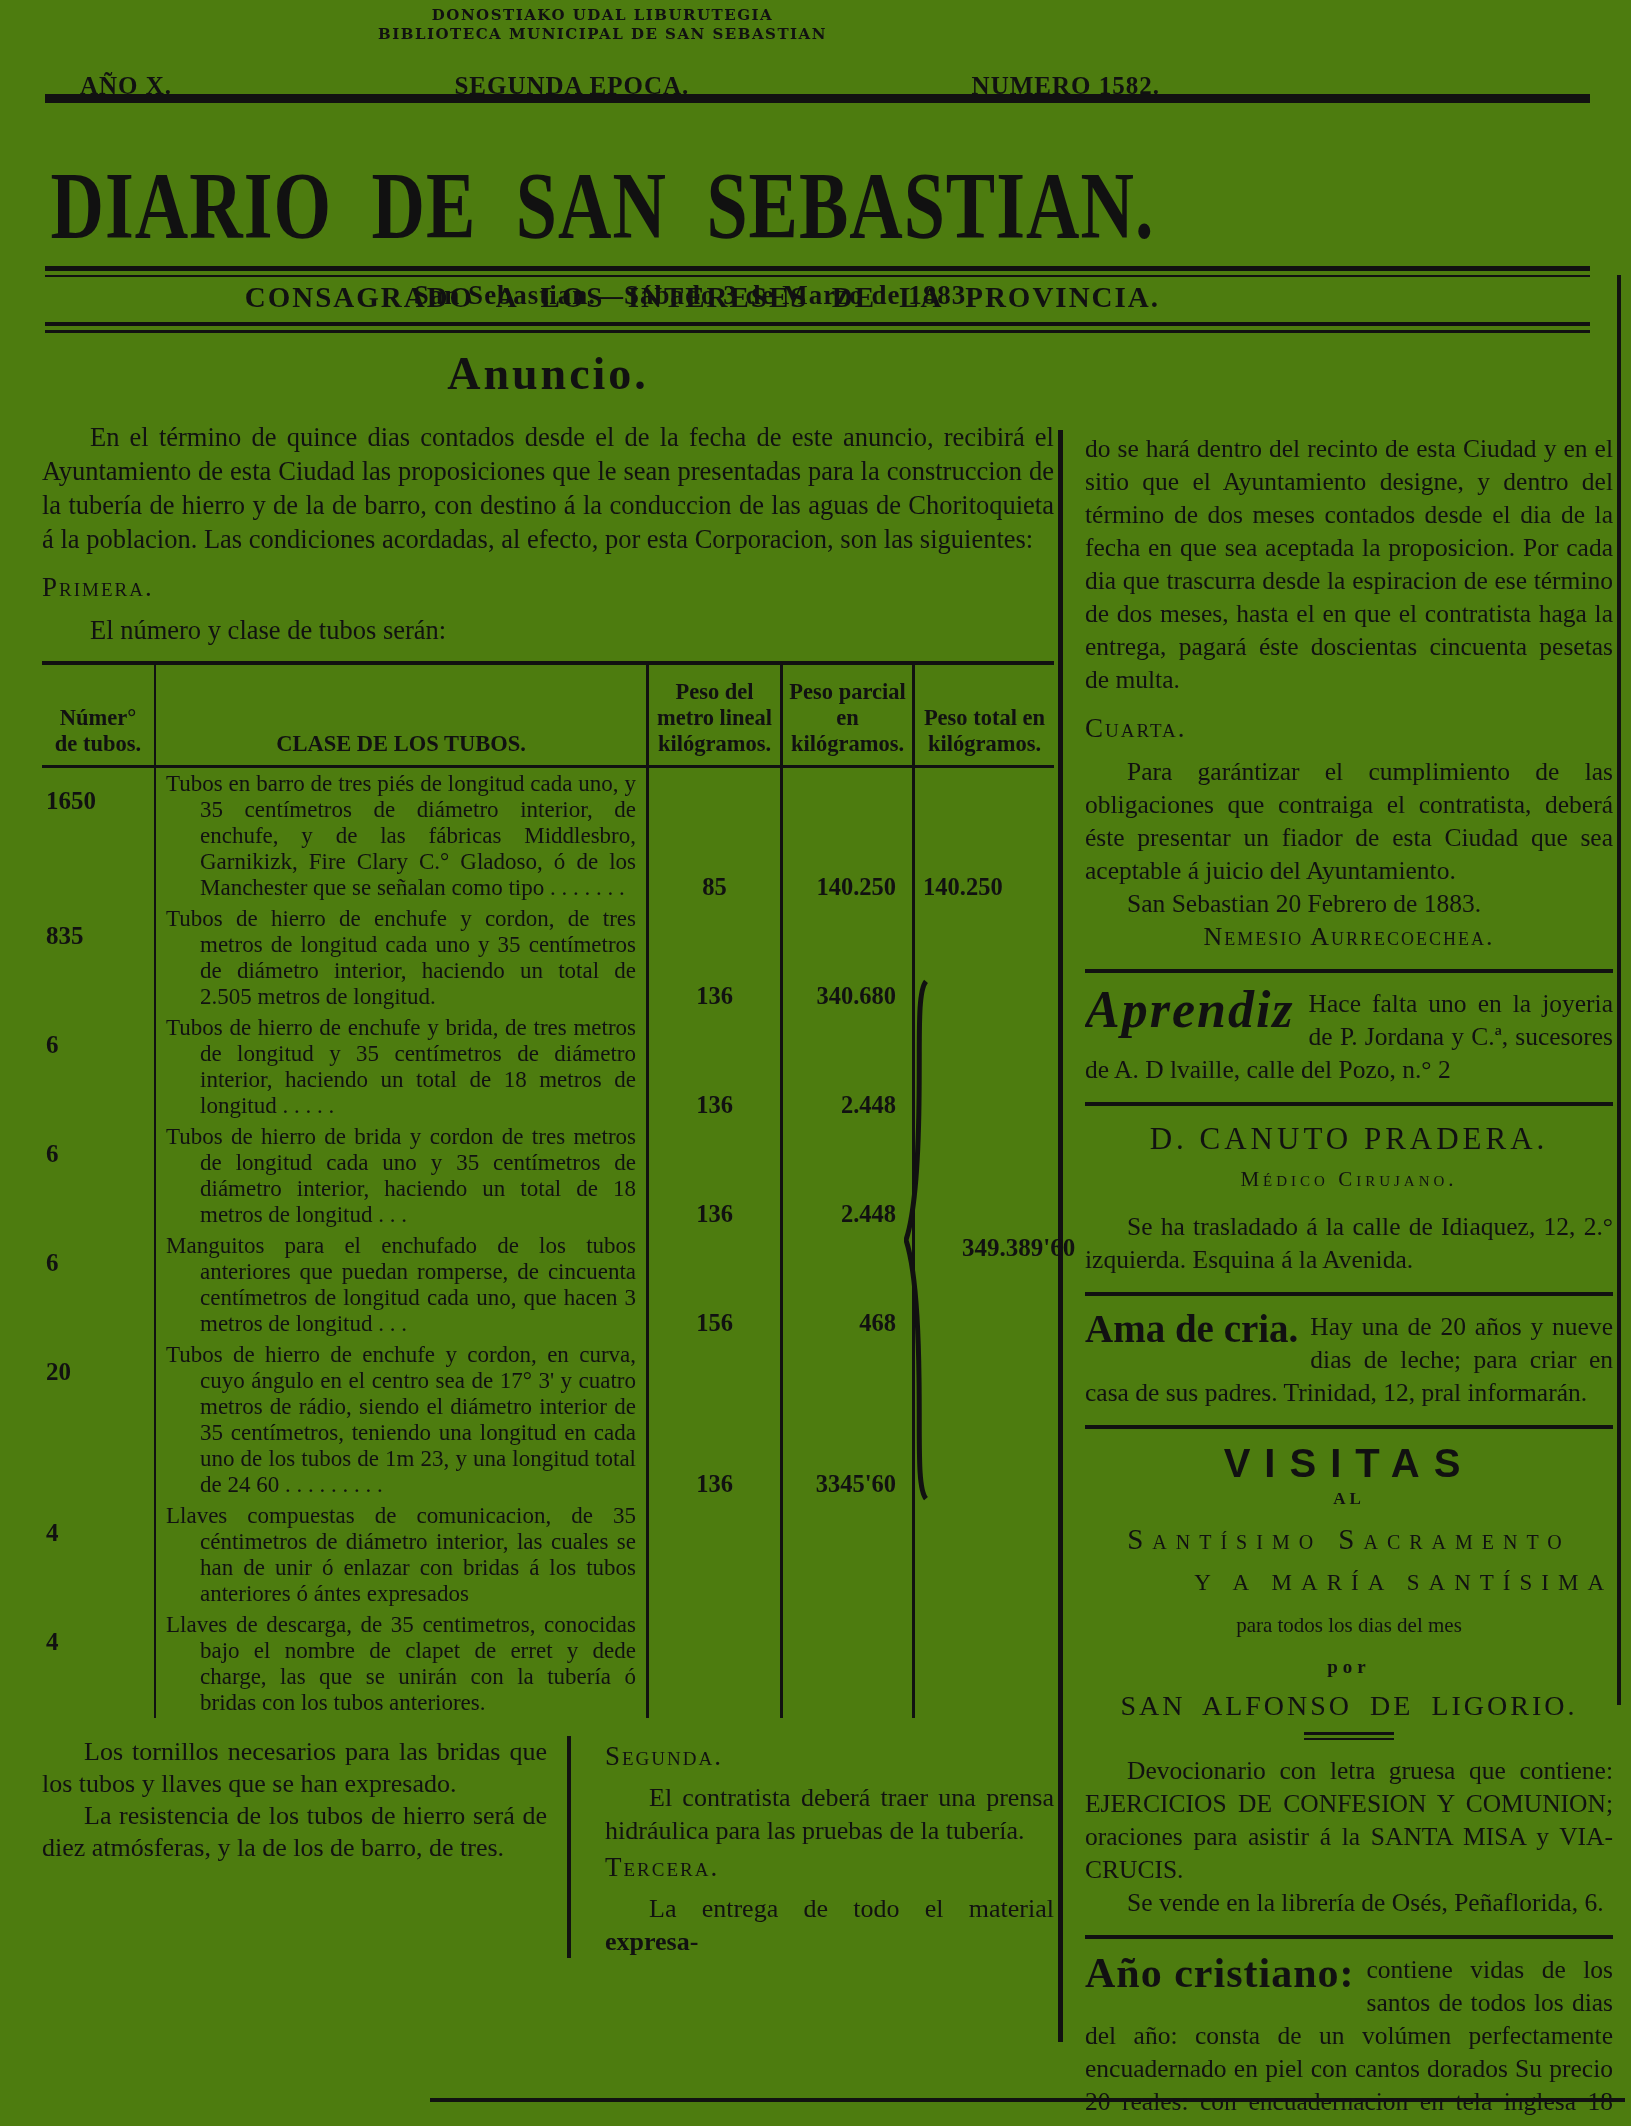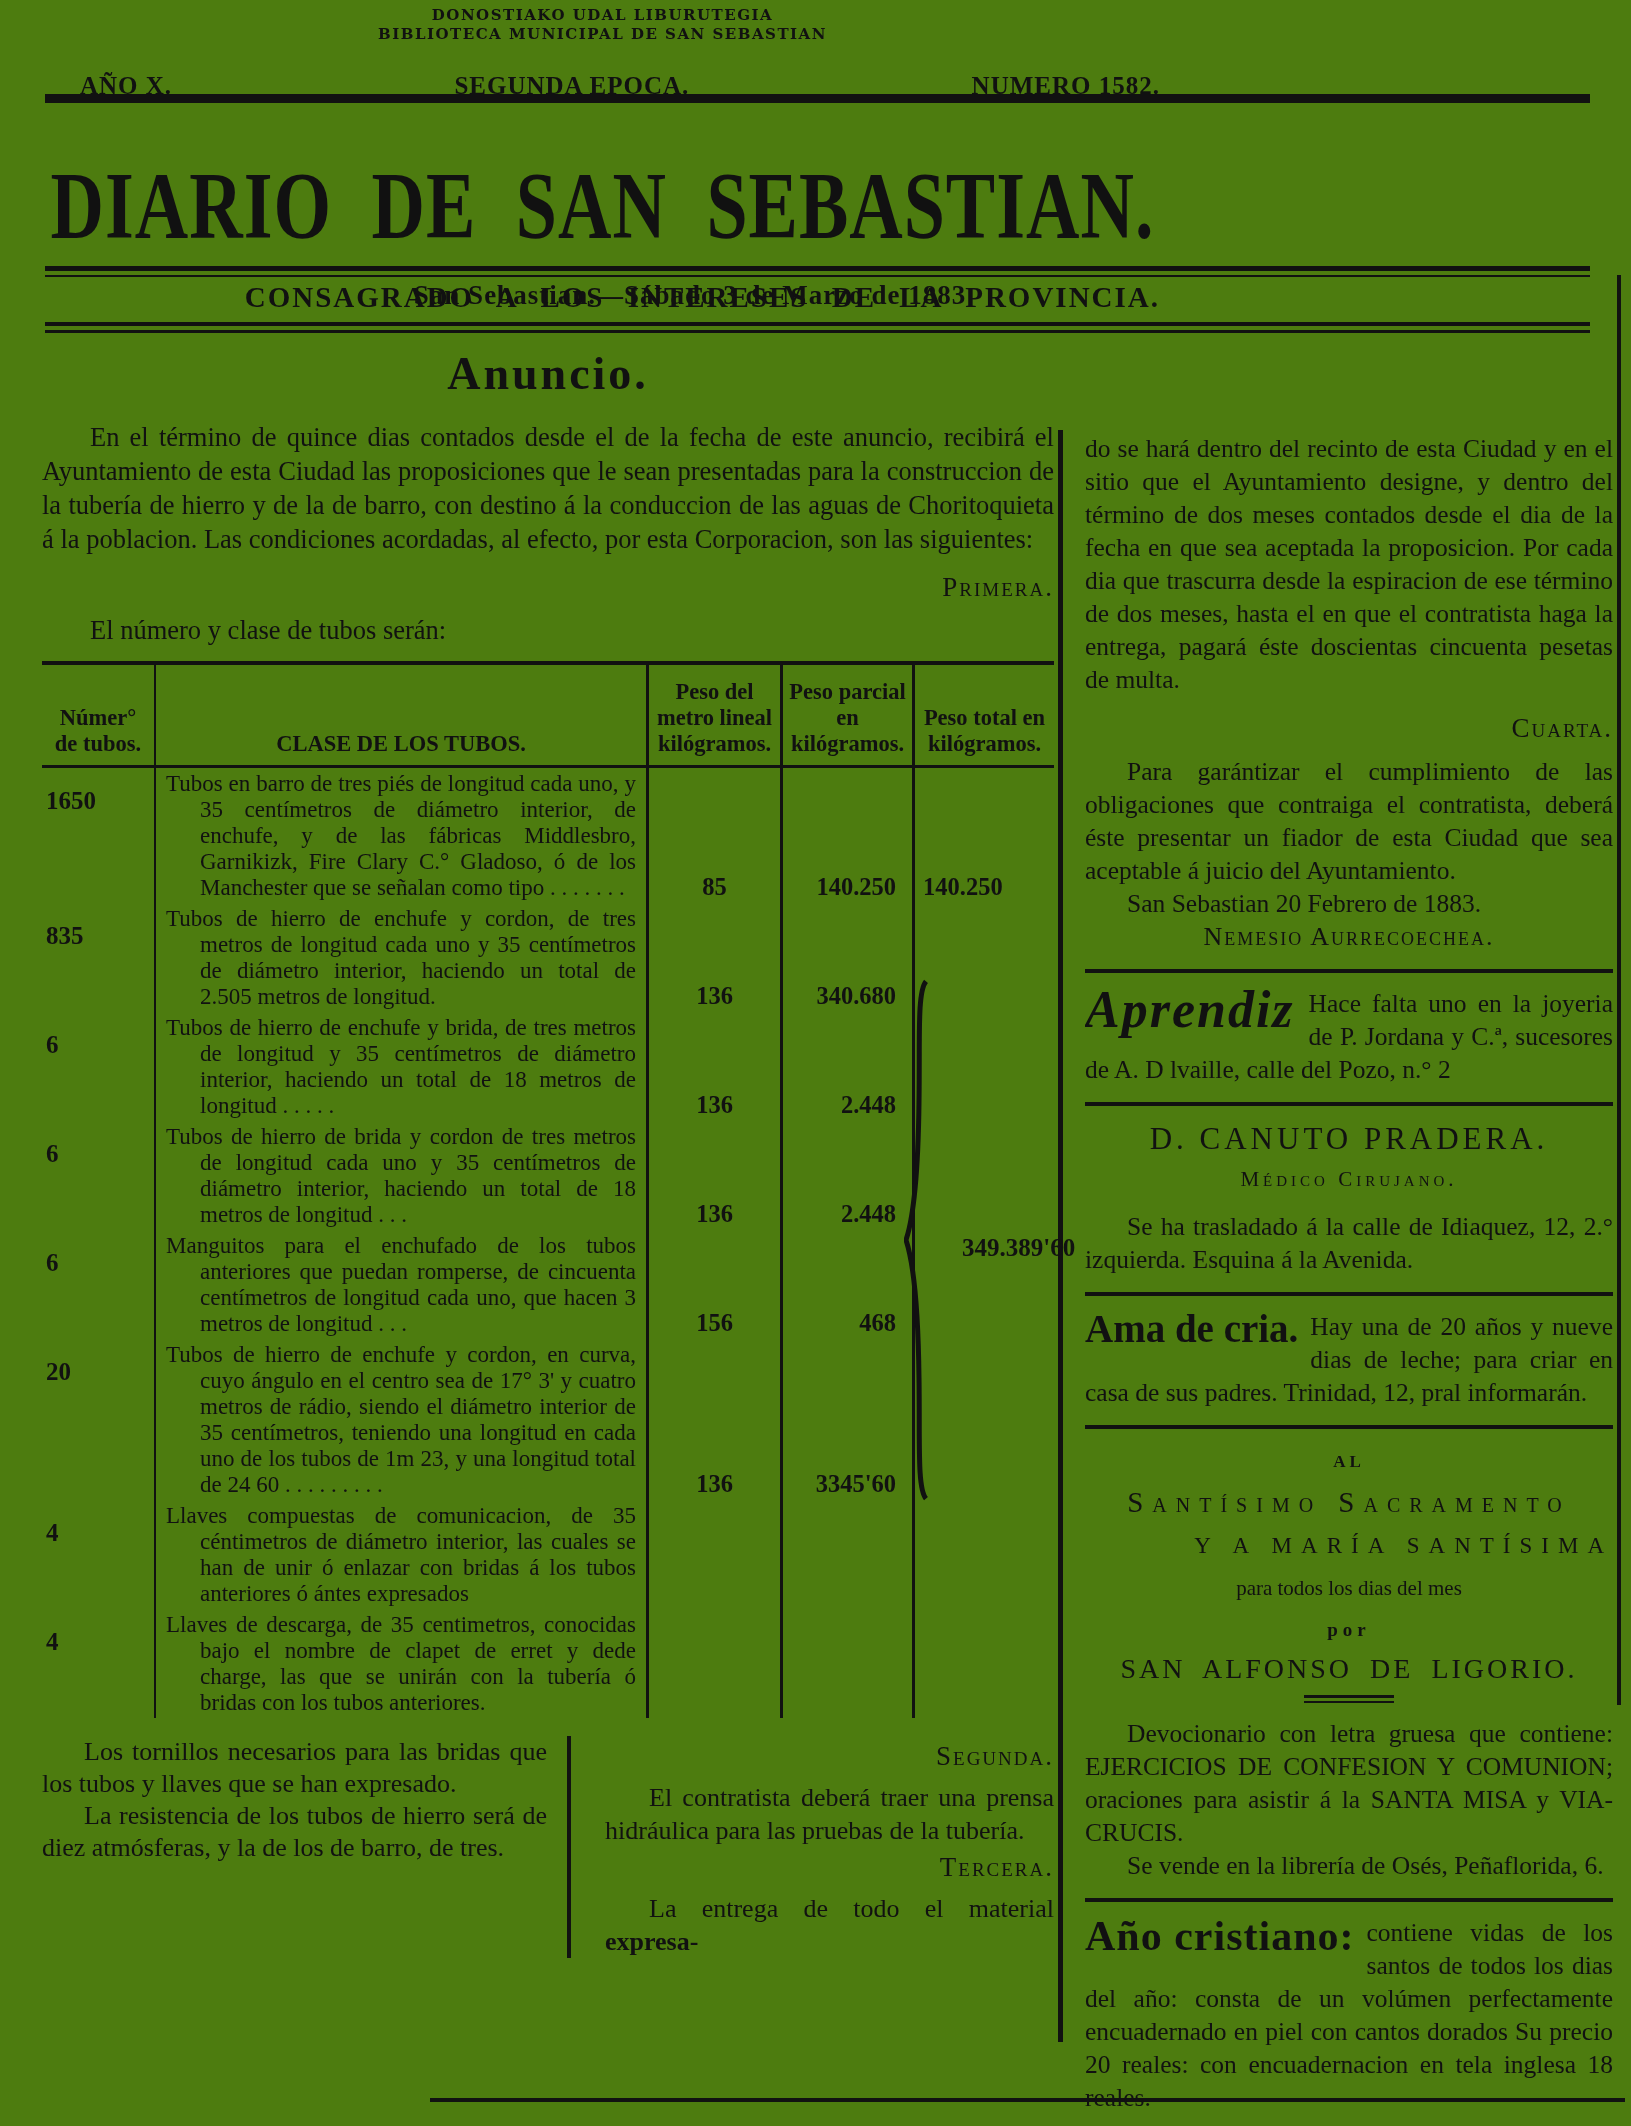--- a/index.html
+++ b/index.html
@@ -31,21 +31,21 @@
   .divider-main{position:absolute;left:1058px;top:430px;width:5px;height:1612px;background:#111;}
   .edge-right{position:absolute;left:1617px;top:275px;width:4px;height:1430px;background:#111;}
   .bottom-artifact{position:absolute;left:430px;top:2098px;width:1195px;height:4px;background:#111;}
   .left-col{position:absolute;left:42px;top:345px;width:1012px;}
   .right-col{position:absolute;left:1085px;top:432px;width:528px;
     font-size:25.5px;line-height:33px;}
   
   .anuncio-title{text-align:center;font-size:46px;font-weight:bold;letter-spacing:3px;
     margin:2px 0 20px 0;}
   .body-p{font-size:26.5px;line-height:34px;text-align:justify;text-indent:48px;margin:0;}
-  .sec-head{text-align:right;font-variant:small-caps;font-size:27px;letter-spacing:2px;
+  .sec-head{text-align:left;font-variant:small-caps;font-size:27px;letter-spacing:2px;
     margin:16px 0 10px 0;}
   .tbl-intro{font-size:26.5px;line-height:34px;text-indent:48px;margin:0 0 14px 0;}
   
   .tbl{position:relative;border-top:4px solid #111;font-size:23px;line-height:26px;}
   .tbl-grid{display:grid;grid-template-columns:112px 492px 134px 132px 142px;}
   .t-row{display:contents;}
   .th{font-weight:bold;text-align:center;padding:14px 4px 8px 4px;border-bottom:3px solid #111;
     font-size:22.5px;line-height:26px;display:flex;flex-direction:column;justify-content:flex-end;}
   .bl2{border-left:2px solid #111;}
   .bl3{border-left:3px solid #111;}
@@ -236,20 +236,21 @@
     </div>
 
     <hr class="ad-rule">
     <div class="ad">
       <span class="ad-lead-ama">Ama de cria.</span>
       <p class="no-indent">Hay una de 20 años y nueve dias de leche; para criar en casa de sus padres. Trinidad, 12, pral informarán.</p>
     </div>
 
     <hr class="ad-rule">
     <div class="ad">
+      <div class="visitas-title">VISITAS</div>
       <div class="visitas-al">AL</div>
       <div class="visitas-l1">Santísimo Sacramento</div>
       <div class="visitas-l2">Y A MARÍA SANTÍSIMA</div>
       <div class="visitas-l3">para todos los dias del mes</div>
       <div class="visitas-por">por</div>
       <div class="visitas-author">SAN ALFONSO DE LIGORIO.</div>
       <div class="mini-rule"></div>
       <p>Devocionario con letra gruesa que contiene: EJERCICIOS DE CONFESION Y COMUNION; oraciones para asistir á la SANTA MISA y VIA-CRUCIS.</p>
       <p>Se vende en la librería de Osés, Peñaflorida, 6.</p>
     </div>

